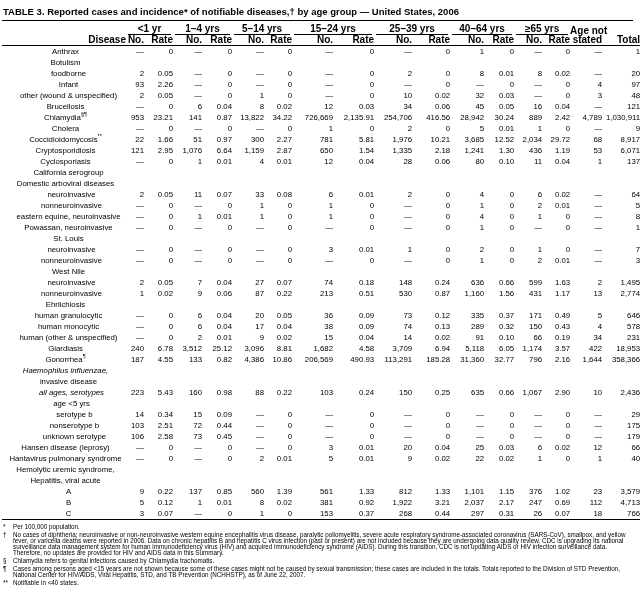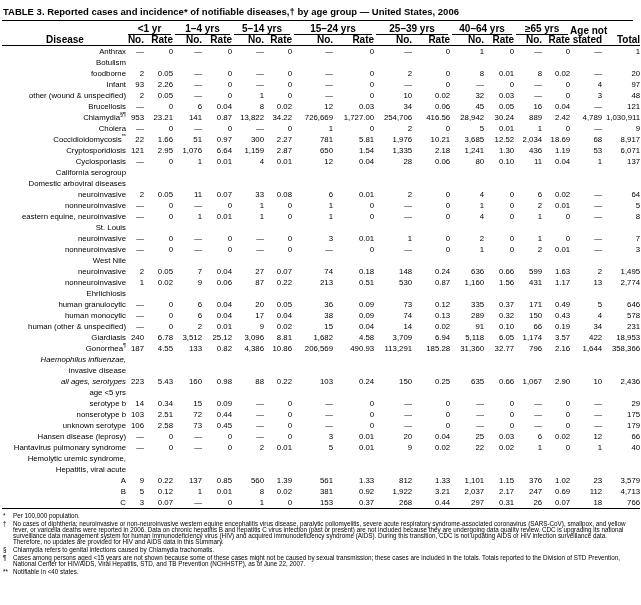--- a/index.html
+++ b/index.html
@@ -9,24 +9,24 @@
     box-sizing:border-box; padding:5px 8px 0 2px; overflow:hidden;
   }
   .title { font-size:9.5px; font-weight:bold; margin:1px 0 3px 1px; white-space:nowrap; }
   .top-rule { border-bottom:1.5px solid #000; margin-bottom:1px; }
   table { border-collapse:collapse; table-layout:fixed; width:637px; border-bottom:1px solid #000; }
   th, td { padding:0; margin:0; vertical-align:bottom; overflow:visible; }
   thead th { font-size:10px; font-weight:bold; line-height:9px; }
   thead tr.grp-row th { padding-top:2px; }
   .grp-u { display:block; text-align:center; border-bottom:1px solid #000; padding:0 1px 1px 1px; margin:0 2px; white-space:nowrap; }
   thead tr.sub-row th { border-bottom:1px solid #000; padding-bottom:1px; }
-  .h-left { text-align:center; padding-left:2px; }
+  .h-left { text-align:right; padding-left:2px; }
   .num { text-align:right; white-space:nowrap; }
   tbody td { font-size:7.8px; height:11px; line-height:11px; white-space:nowrap; }
-  td.lbl { text-align:right; }
+  td.lbl { text-align:center; }
   td.lbl.italic { font-style:italic;margin-left:28px; }
   sup { font-size:5.5px; line-height:0; }
   .footnotes { margin-top:4px; font-size:6.3px; line-height:6px; }
   .fn { position:relative; padding-left:11px; margin-bottom:2px; }
   .fn .m { position:absolute; left:1px; top:0; }
 </style>
 </head>
 <body>
 
 <div class="page">
@@ -217,21 +217,21 @@
         </tr>
         <tr>
           <td class="lbl" style="padding-left: 3px;">Chlamydia<sup>§¶</sup></td>
           <td class="num">953</td>
           <td class="num">23.21</td>
           <td class="num">141</td>
           <td class="num">0.87</td>
           <td class="num">13,822</td>
           <td class="num">34.22</td>
           <td class="num">726,669</td>
-          <td class="num">1,727.00</td>
+          <td class="num">2,135.91</td>
           <td class="num">254,706</td>
           <td class="num">416.56</td>
           <td class="num">28,942</td>
           <td class="num">30.24</td>
           <td class="num">889</td>
           <td class="num">2.42</td>
           <td class="num">4,789</td>
           <td class="num">1,030,911</td>
         </tr>
         <tr>
@@ -261,21 +261,21 @@
           <td class="num">0.97</td>
           <td class="num">300</td>
           <td class="num">2.27</td>
           <td class="num">781</td>
           <td class="num">5.81</td>
           <td class="num">1,976</td>
           <td class="num">10.21</td>
           <td class="num">3,685</td>
           <td class="num">12.52</td>
           <td class="num">2,034</td>
-          <td class="num">18.69</td>
+          <td class="num">29.72</td>
           <td class="num">68</td>
           <td class="num">8,917</td>
         </tr>
         <tr>
           <td class="lbl" style="padding-left: 3px;">Cryptosporidiosis</td>
           <td class="num">121</td>
           <td class="num">2.95</td>
           <td class="num">1,076</td>
           <td class="num">6.64</td>
           <td class="num">1,159</td>
@@ -399,20 +399,39 @@
           <td class="num">—</td>
           <td class="num">0</td>
           <td class="num">4</td>
           <td class="num">0</td>
           <td class="num">1</td>
           <td class="num">0</td>
           <td class="num">—</td>
           <td class="num">8</td>
         </tr>
         <tr>
+          <td class="lbl" style="padding-left: 9px;">Powassan, neuroinvasive</td>
+          <td class="num">—</td>
+          <td class="num">0</td>
+          <td class="num">—</td>
+          <td class="num">0</td>
+          <td class="num">—</td>
+          <td class="num">0</td>
+          <td class="num">—</td>
+          <td class="num">0</td>
+          <td class="num">—</td>
+          <td class="num">0</td>
+          <td class="num">1</td>
+          <td class="num">0</td>
+          <td class="num">—</td>
+          <td class="num">0</td>
+          <td class="num">—</td>
+          <td class="num">1</td>
+        </tr>
+        <tr>
           <td class="lbl" style="padding-left: 9px;">St. Louis</td>
           <td class="num"></td>
           <td class="num"></td>
           <td class="num"></td>
           <td class="num"></td>
           <td class="num"></td>
           <td class="num"></td>
           <td class="num"></td>
           <td class="num"></td>
           <td class="num"></td>

